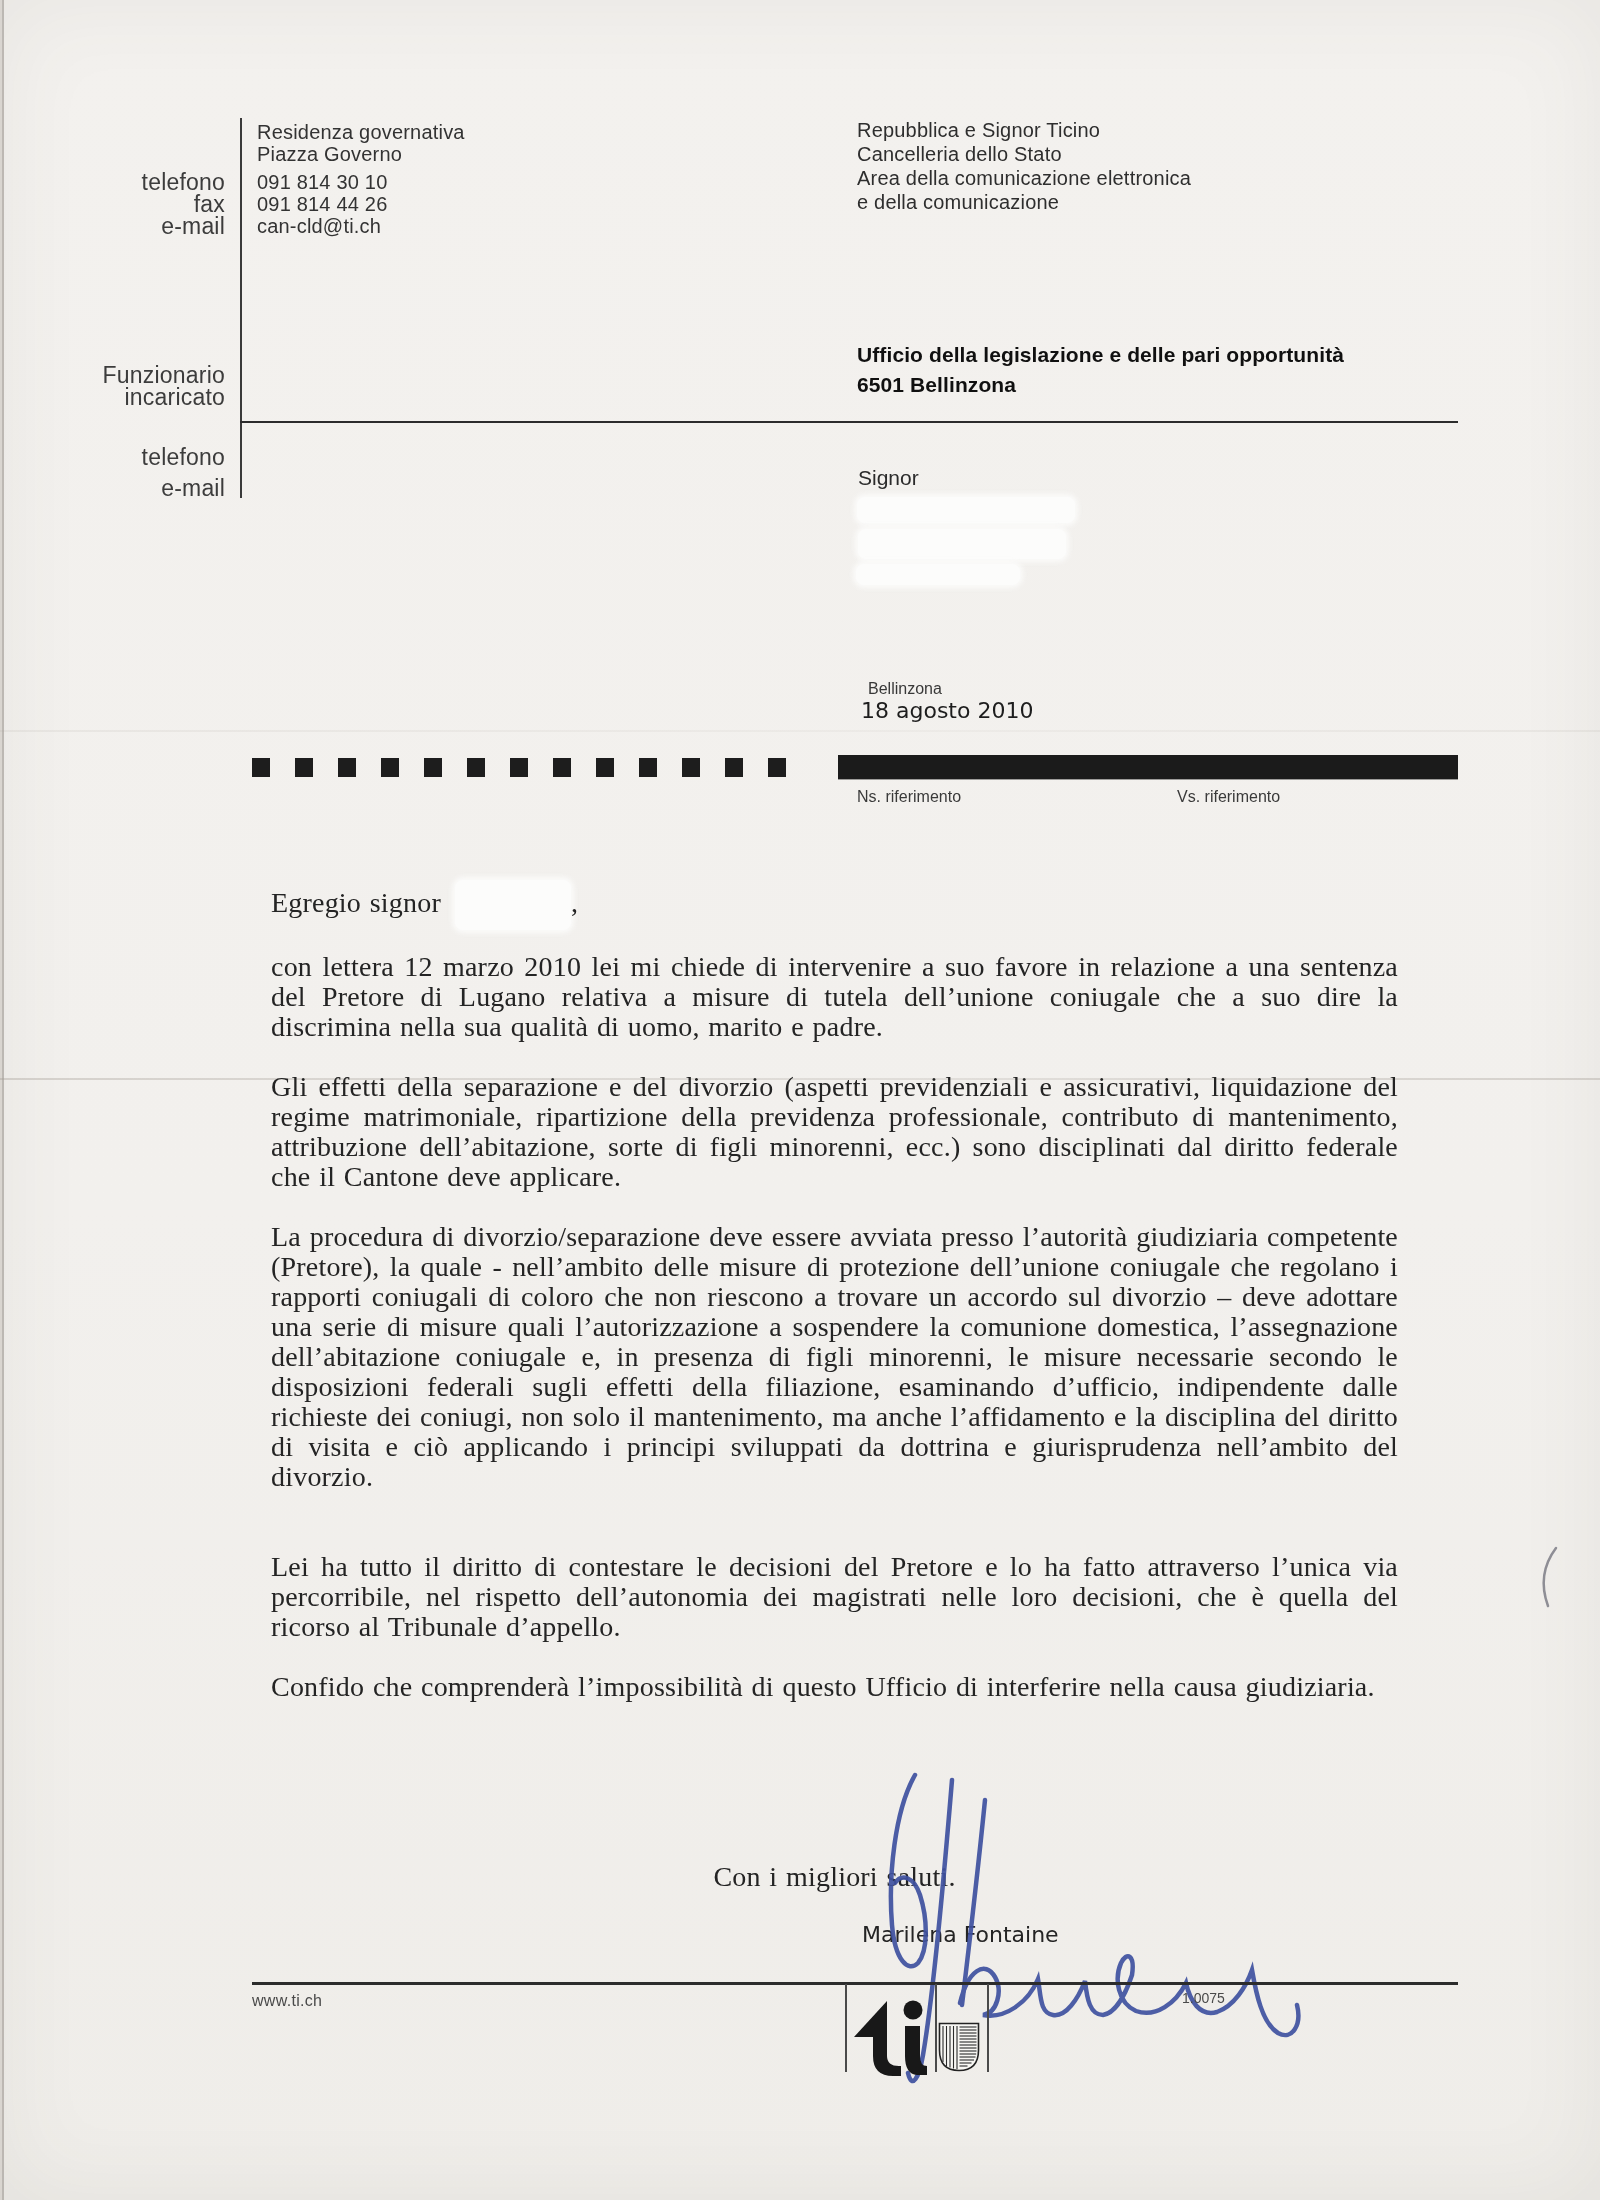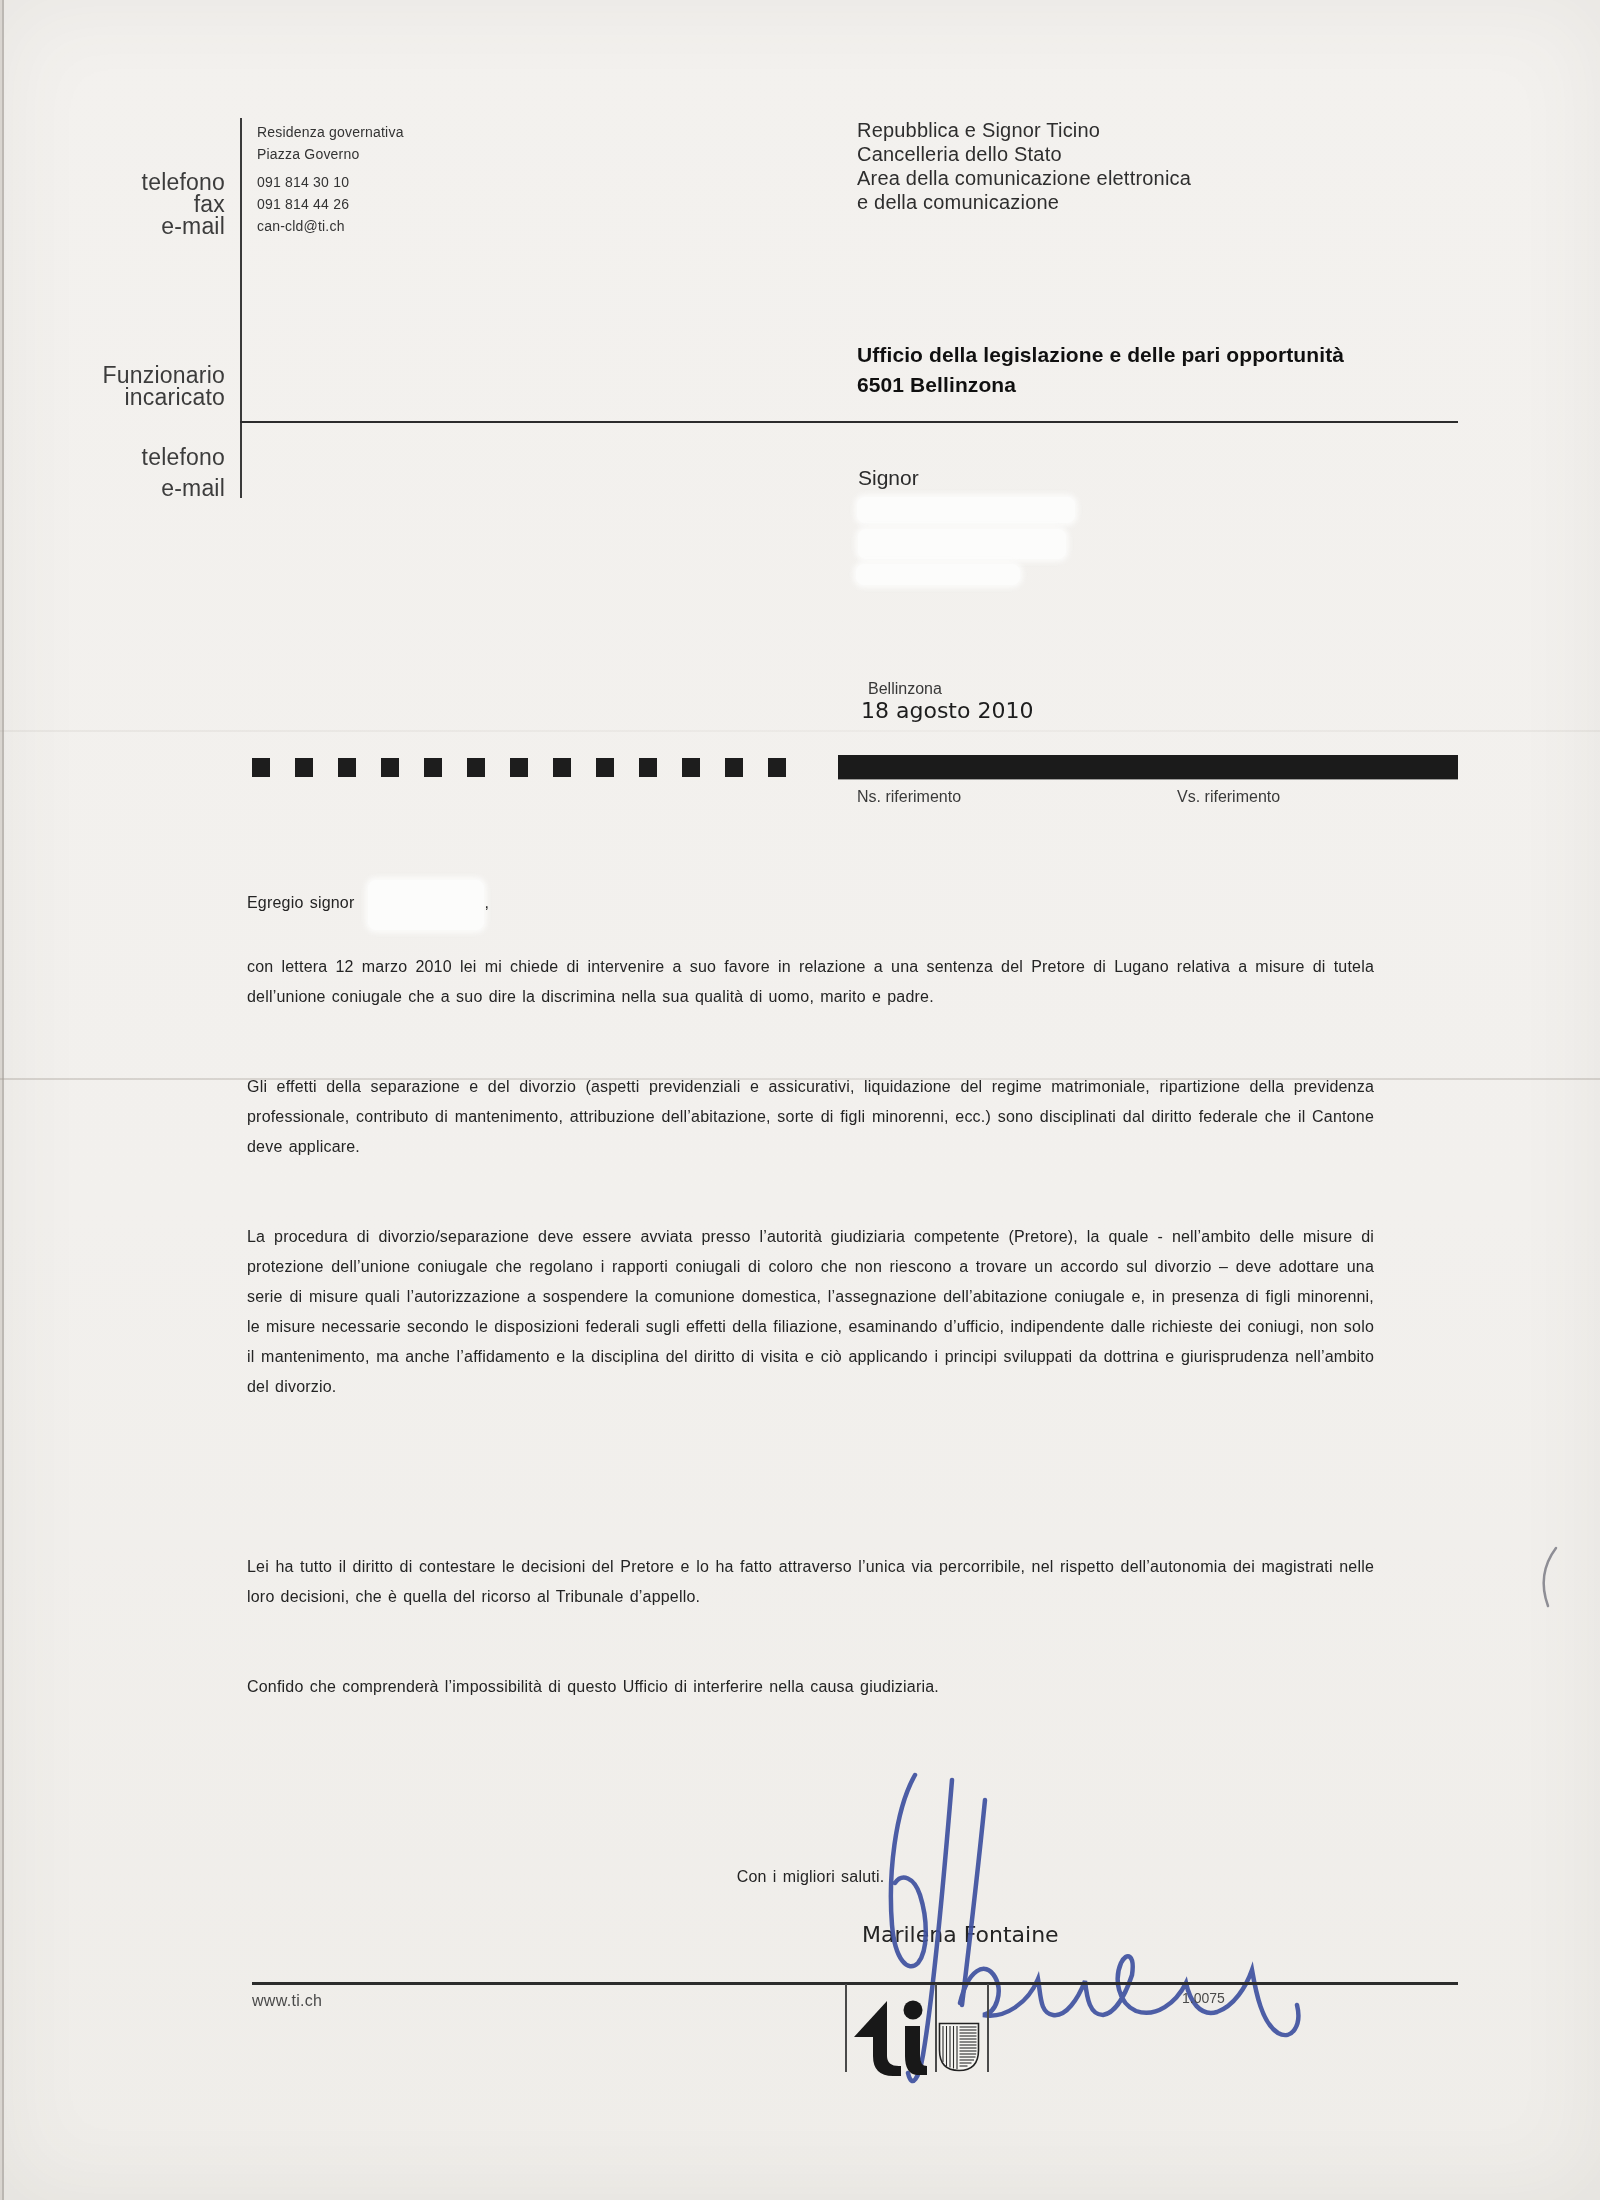--- a/index.html
+++ b/index.html
@@ -18,38 +18,38 @@
   .scan-edge-line{left:2px;top:0;width:2px;height:2200px;background:#aca7a1;opacity:.75;}
   .scan-edge-soft{left:0;top:0;width:2px;height:2200px;background:#d9d5d0;}
   .crease{left:0;width:1600px;height:2px;
     background:linear-gradient(90deg,rgba(165,158,150,.38),rgba(165,158,150,.22) 60%,rgba(165,158,150,.38));}
   .crease.light{opacity:.35;}
   
   .vrule{width:2px;background:#3a3a3a;}
   .hrule{height:2px;background:#2c2c2c;}
   .lh-small{font-size:23px;color:#3c3c3c;letter-spacing:.2px;line-height:22px;}
   .lh-labelcol{text-align:right;}
-  .sender-line{font-size:14px;color:#333;line-height:22px;letter-spacing:.2px;}
+  .sender-line{font-size:20px;color:#333;line-height:22px;letter-spacing:.2px;}
   .inst-line{font-size:20px;color:#2e2e2e;line-height:24px;letter-spacing:.2px;}
   .office{font-size:21px;font-weight:bold;color:#101010;line-height:30px;letter-spacing:.1px;}
   .signor{font-size:21px;color:#2b2b2b;}
   .place{font-size:16px;color:#383838;}
   .date{font-size:22px;color:#1d1d1d;font-family:"DejaVu Sans",sans-serif;}
   .rif{font-size:16px;color:#3a3a3a;}
   .dots{
     background:repeating-linear-gradient(90deg,#1d1d1d 0 18px,rgba(0,0,0,0) 18px 43px);
   }
   .bigbar{background:#1b1b1b;box-shadow:0 1px 0 rgba(0,0,0,.35);}
   
   .redact{background:#fcfcfb;border-radius:8px;box-shadow:0 0 5px 3px rgba(252,252,251,.9);}
   
   .bodytext{
-    font-family:Liberation Sans, sans-serif;font-size:16px;color:#242424;
+    font-family:Liberation Serif, serif;font-size:28px;color:#242424;
     line-height:30px;text-align:justify;letter-spacing:.2px;word-spacing:1.5px;
-    width:1127px;left:247px;
+    width:1127px;left:271px;
   }
   .greeting{display:flex;align-items:flex-end;}
   .greeting .redact-inline{display:inline-block;width:116px;height:50px;margin-left:14px;margin-bottom:-12px;}
   .closing{ text-align:left; }
   .signername{font-family:"DejaVu Sans",sans-serif;font-size:22px;color:#242424;}
   
   .foot-small{font-size:16px;color:#4a4a4a;letter-spacing:.3px;}
   .foot-code{font-size:14px;color:#4a4a4a;}
   .foot-vrule{width:1.5px;background:#4a4a4a;}
 </style>

